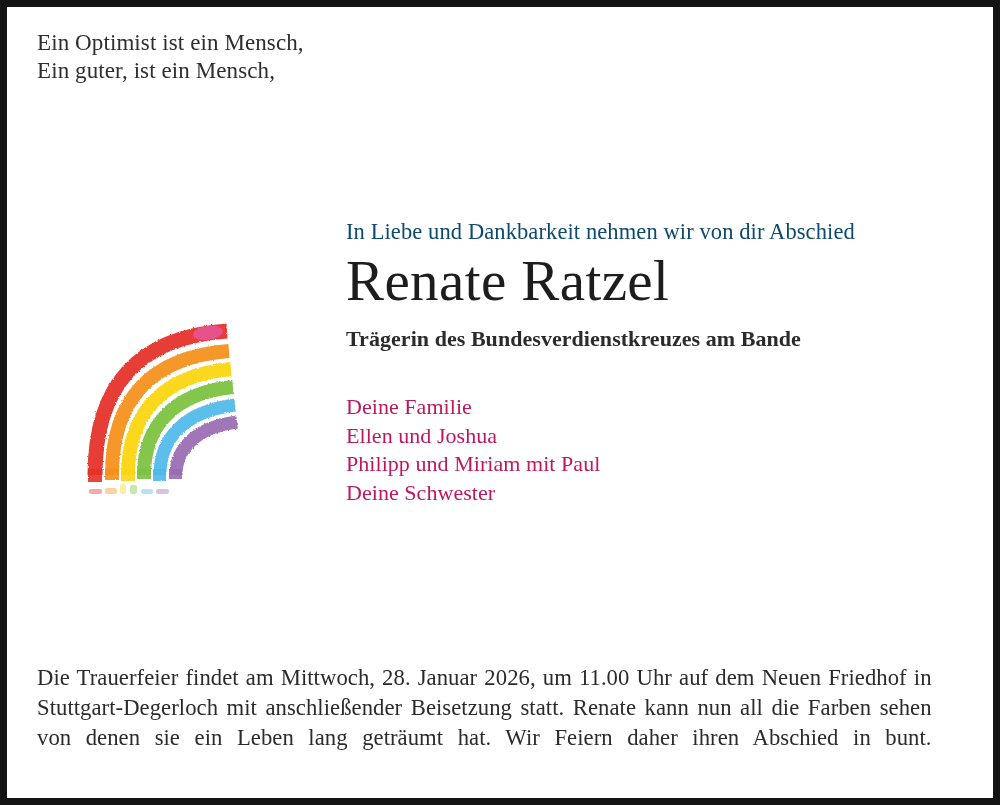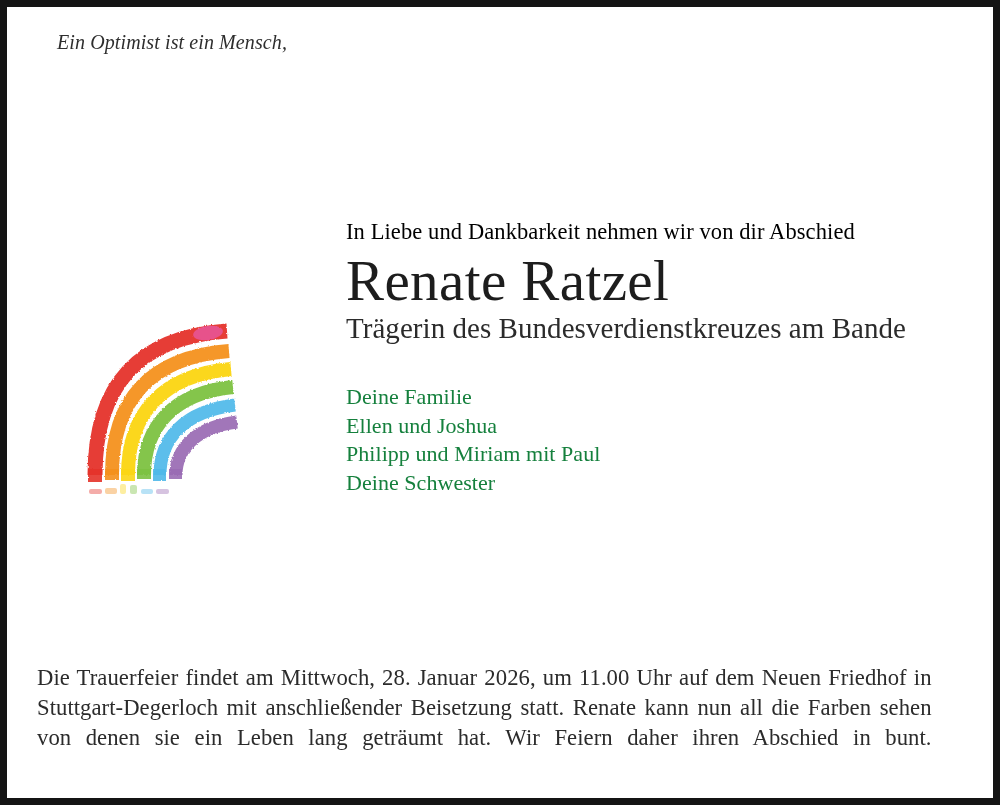--- a/index.html
+++ b/index.html
@@ -35,27 +35,25 @@
 
   
   #poem {
     position: absolute;
     left: 30px;
     top: 22px;
     width: 640px;
   }
   .poem-line {
     font-family: "Liberation Serif", "DejaVu Serif", serif;
-    font-style: italic;
-    font-size: 20px;
+    font-size: 23px;
     line-height: 27.5px;
     letter-spacing: 0.1px;
     color: #2e2e2e;
     white-space: pre;
-    margin-left: 20px;
   }
 
   
   #rainbow-art {
     position: absolute;
     left: 70px;
     top: 316px;
     width: 170px;
     height: 175px;
   }
@@ -71,59 +69,60 @@
     left: 339px;
     top: 212px;
     width: 640px;
   }
 
   #intro-line {
     font-size: 22.5px;
     line-height: 26px;
     letter-spacing: 0.1px;
     white-space: nowrap;
-    color: #000000;
+    color: #0c4a6e;
   }
 
   #deceased-name {
     margin-top: 5px;
     font-size: 57px;
     line-height: 62px;
     letter-spacing: 0.4px;
     color: #1d1d1d;
     white-space: nowrap;
   }
 
   #honour-line {
-    margin-top: 4px;
-    font-size: 29px;
+    margin-top: 14px;
+    font-size: 22px;
     line-height: 25px;
     letter-spacing: 0.05px;
     white-space: nowrap;
     color: #2b2b2b;
+    font-weight: bold;
   }
 
   #dates-line {
     margin-top: 26px;
     font-size: 22px;
     line-height: 26px;
     white-space: pre;
     color: #2b2b2b;
   }
   #dates-line .date-sep { display: inline-block; width: 22px; }
 
   #survivors {
     margin-top: 42px;
   }
   .survivor-line {
     font-size: 22px;
     line-height: 28.5px;
     letter-spacing: 0.05px;
     white-space: nowrap;
-    color: #15803d;
+    color: #be185d;
   }
 
   
   #service-details {
     position: absolute;
     left: 30px;
     top: 655px;
     width: 927px;
     font-size: 23.5px;
     line-height: 30px;
@@ -141,20 +140,21 @@
   }
 </style>
 </head>
 <body>
 
 <div id="notice-frame">
   <div id="notice-page">
 
     <div id="poem">
       <div class="poem-line">Ein Optimist ist ein Mensch,</div>
+      <div class="poem-line">Ein guter, ist ein Mensch,</div>
     </div>
 
     <div id="rainbow-art">
       <svg viewBox="0 0 170 175" xmlns="http://www.w3.org/2000/svg">
         <defs>
           <clipPath id="brushClip">
             <path d="M0 0 H170 V150 H0 Z"></path>
           </clipPath>
           <filter id="roughEdge" x="-20%" y="-20%" width="140%" height="140%">
             <feTurbulence type="fractalNoise" baseFrequency="0.55" numOctaves="3" seed="7" result="n"></feTurbulence>

